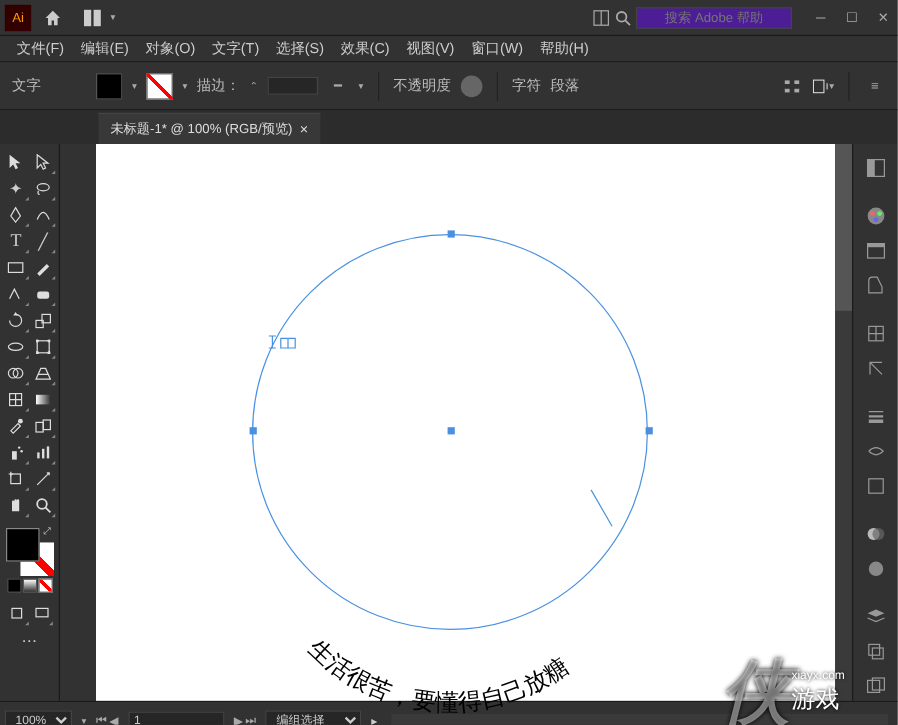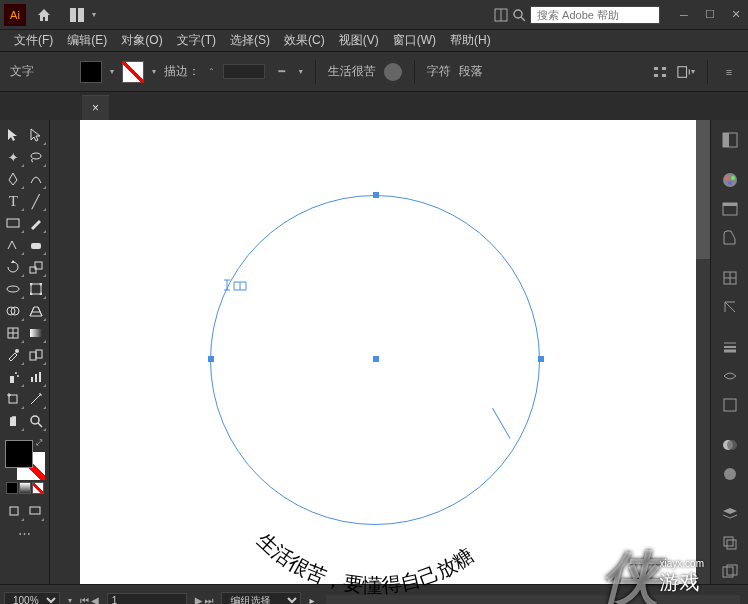--- a/index.html
+++ b/index.html
@@ -4,21 +4,21 @@
 <style>
 * { margin: 0; padding: 0; box-sizing: border-box; font-family: "Microsoft YaHei", sans-serif; }
 body { background: #323232; width: 748px; height: 604px; overflow: hidden; font-size: 11px; color: #ccc; }
 
 .titlebar { height: 30px; background: #323232; display: flex; align-items: center; padding: 0 4px; border-bottom: 1px solid #1a1a1a; }
 .app-icon { width: 22px; height: 22px; background: #330000; display: flex; align-items: center; justify-content: center; color: #ff9a00; font-weight: normal; font-size: 11px; margin-right: 8px; }
 .home-icon { width: 20px; height: 20px; margin-right: 16px; display: flex; align-items: center; justify-content: center; }
 .layout-toggle { display: flex; align-items: center; gap: 4px; color: #aaa; }
 .titlebar-right { margin-left: auto; display: flex; align-items: center; gap: 8px; }
 .search-group { display: flex; align-items: center; gap: 4px; }
-.search-input { background: #ffffff; border: 1px solid #444; color: #888; padding: 2px 6px; font-size: 11px; width: 130px; }
+.search-input { background: #4c1d95; border: 1px solid #444; color: #888; padding: 2px 6px; font-size: 11px; width: 130px; text-align: center; }
 .win-btns { display: flex; gap: 10px; margin-left: 8px; color: #aaa; }
 .win-btn { width: 16px; height: 16px; display: flex; align-items: center; justify-content: center; cursor: pointer; }
 
 .menubar { height: 22px; background: #323232; display: flex; align-items: flex-end; padding: 0 8px; gap: 2px; border-bottom: 1px solid #1a1a1a; }
 .menu-item { padding: 2px 6px; font-size: 12px; cursor: pointer; }
 
 .control-bar { height: 40px; background: #323232; display: flex; align-items: center; padding: 0 10px; gap: 8px; border-bottom: 1px solid #1a1a1a; }
 .cb-label { font-size: 12px; color: #bbb; }
 .swatch-black { width: 22px; height: 22px; background: #000; border: 1px solid #555; }
 .swatch-none { width: 22px; height: 22px; background: #fff; border: 1px solid #555; position: relative; }
@@ -141,21 +141,21 @@
   <div class="swatch-black"></div>
     <span class="dd-arrow">▾</span>
   <div class="swatch-none"></div>
     <span class="dd-arrow">▾</span>
   <span class="cb-label">描边：</span>
   <span class="dd-arrow">⌃</span>
   <input class="cb-input" value="" style="">
   <div class="icon-btn">━</div>
     <span class="dd-arrow">▾</span>
   <div class="cb-divider"></div>
-  <span class="cb-label">生活很苦</span>
+  <span class="cb-label">不透明度</span>
   <div class="round-btn"></div>
   <div class="cb-divider"></div>
   <span class="cb-label">字符</span>
   <span class="cb-label">段落</span>
   <div style="flex:1"></div>
   <div class="icon-btn">
       <svg width="14" height="14" viewBox="0 0 14 14">
         <rect x="1" y="2" width="4" height="3" fill="#aaa"></rect>
         <rect x="9" y="2" width="4" height="3" fill="#aaa"></rect>
         <rect x="1" y="9" width="4" height="3" fill="#aaa"></rect>
@@ -168,20 +168,21 @@
         <path d="M14 4 L14 10" stroke="#ddd"></path>
       </svg>
       <span class="dd-arrow">▾</span>
     </div>
   <div class="cb-divider"></div>
   <div class="icon-btn">≡</div>
 </div>
 
 <div class="tab-bar">
   <div class="doc-tab">
+    <span>未标题-1* @ 100% (RGB/预览)</span>
     <span class="tab-close">×</span>
   </div>
 </div>
 
 <div class="main-area">
   <div class="toolbox">
     <div class="tool-row">
         <div class="tool">
           <svg width="12" height="14">
             <path d="M1 1 L1 12 L4 9 L6 13 L8 12 L6 8 L10 8 Z" fill="#ddd"></path>

